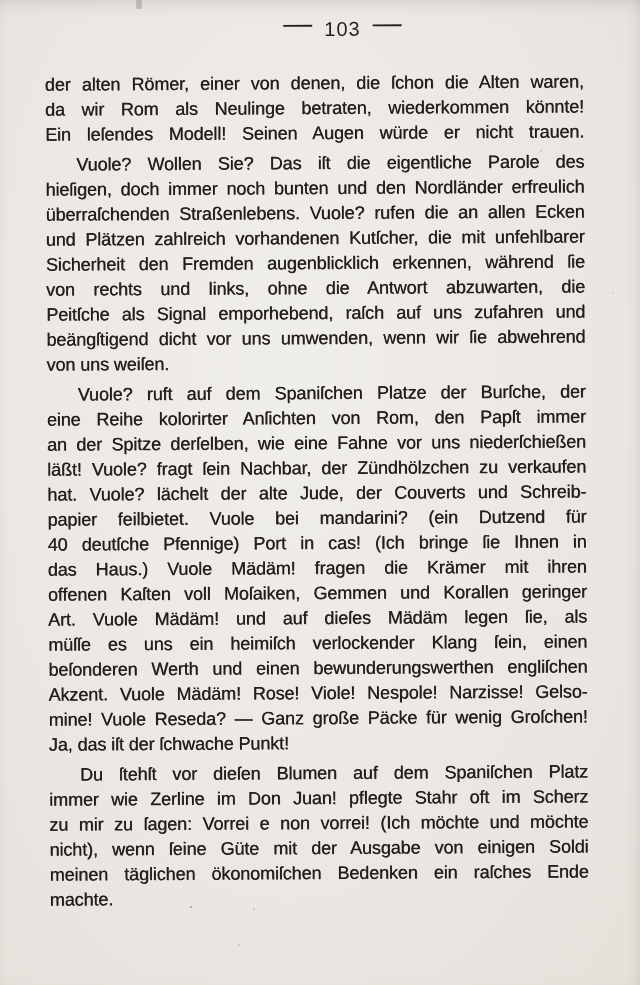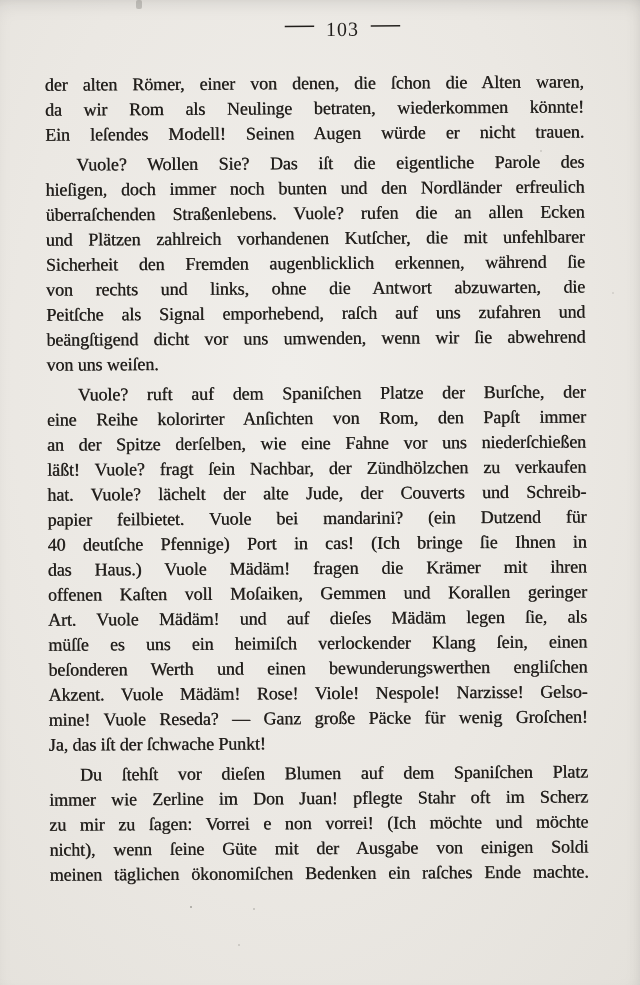--- a/index.html
+++ b/index.html
@@ -6,21 +6,21 @@
 
   .scan {
     position: relative;
     width: 640px;
     height: 985px;
     overflow: hidden;
     background:
       radial-gradient(ellipse at 45% 38%, #f0eeea 0%, #ebe8e3 55%, #e4e1db 100%);
     box-shadow: inset 0 10px 26px -16px rgba(0,0,0,.22),
                 inset -8px 0 22px -16px rgba(0,0,0,.15);
-    font-family: Liberation Serif, serif;
+    font-family: Liberation Sans, sans-serif;
     color: #211e1b;
   }
 
   .tilt {
     position: absolute;
     inset: 0;
     transform: rotate(-0.35deg);
     transform-origin: 50% 45%;
   }
 

